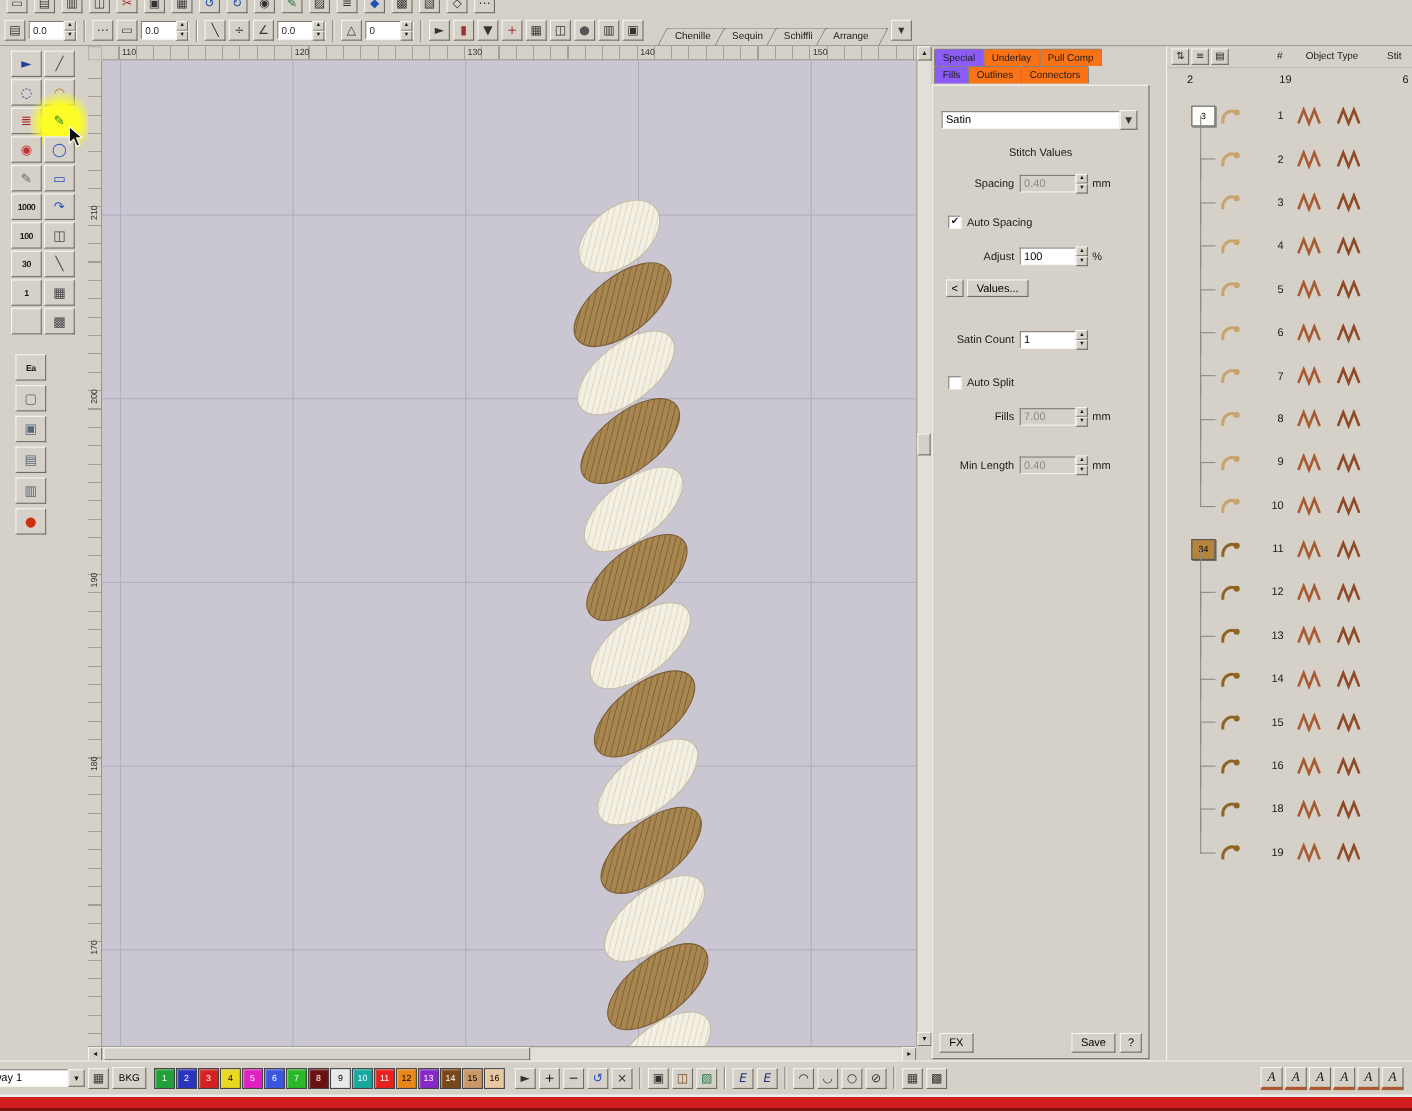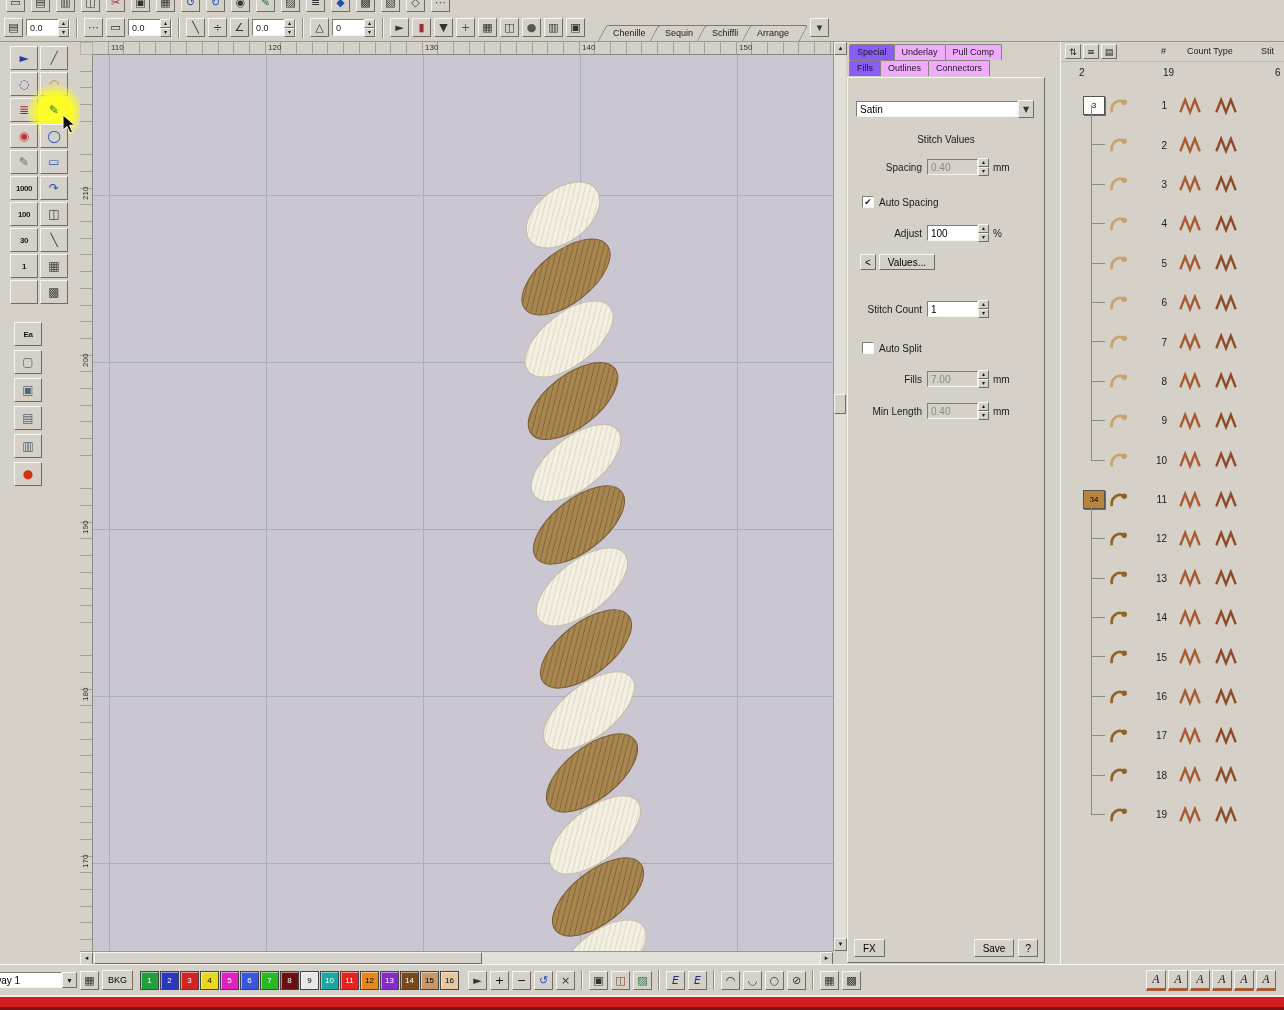--- a/index.html
+++ b/index.html
@@ -43,21 +43,21 @@
   .grid svg{position:absolute;left:0;top:0}
   .vscroll{position:absolute;right:0;top:0;width:13px;bottom:13px;background:#e2dfd8;border-left:1px solid #9a978e}
   .hscroll{position:absolute;left:0;bottom:0;right:13px;height:13px;background:#e2dfd8;border-top:1px solid #9a978e}
   .sbtn{position:absolute;width:13px;height:13px;font-size:7px;line-height:11px;text-align:center;font-family:"DejaVu Sans",sans-serif}
   .thumbv{position:absolute;left:0;width:12px;height:20px}
   .thumbh{position:absolute;top:0;height:12px}
   .scorner{position:absolute;right:0;bottom:0;width:13px;height:13px;background:#d5d1c8}
   
   .props{position:absolute;left:846px;top:44px;width:200px;height:920px}
   .ptabs{position:absolute;left:3px;display:flex}
-  .ptab{height:16px;padding:2px 7px 0;font-size:9px;border:1px solid #85827a;border-bottom:none;background:#f0abfc;border-top-left-radius:2px;border-top-right-radius:2px;margin-right:-1px;white-space:nowrap}
+  .ptab{height:16px;padding:2px 7px 0;font-size:9px;border:1px solid #85827a;border-bottom:none;background:#f97316;border-top-left-radius:2px;border-top-right-radius:2px;margin-right:-1px;white-space:nowrap}
   .ptab.active{background:#8b5cf6}
   .pbody{position:absolute;left:1px;right:1px;top:33px;bottom:1px;border:1px solid;border-color:#f6f4ef #6f6c64 #6f6c64 #f6f4ef;background:#d5d1c8}
   .prow{position:absolute;left:0;right:0;display:flex;align-items:center}
   .plabel{width:74px;text-align:right;margin-right:5px}
   .punit{margin-left:4px}
   .pfield{width:51px}
   .cb{width:12px;height:12px;background:#fff;border:1px solid;border-color:#807d75 #f6f4ef #f6f4ef #807d75;margin:0 5px 0 14px;font-size:9px;line-height:10px;text-align:center;font-family:"DejaVu Sans",sans-serif}
   .gtitle{position:absolute;left:0;right:0;text-align:center}
   .pbottom{position:absolute;left:6px;right:6px;bottom:5px;display:flex;align-items:center}
   
@@ -637,41 +637,41 @@
           <i>▴</i>
           <i>▾</i>
         </span>
       <span class="punit">%</span>
     </div>
     <div class="prow" style="top:176px;left:12px">
       <button class="btn" style="padding:0 4px;height:16px">&lt;</button>
       <button class="btn" style="height:16px;margin-left:3px">Values...</button>
     </div>
     <div class="prow" style="top:222px">
-      <span class="plabel">Stitch Count</span>
+      <span class="plabel">Satin Count</span>
       <input class="pfield" readonly="" value="1" style="">
       <span class="spin">
           <i>▴</i>
           <i>▾</i>
         </span>
     </div>
     <div class="prow" style="top:264px">
       <span class="cb"></span>
       <span>Auto Split</span>
     </div>
     <div class="prow" style="top:292px">
       <span class="plabel">Fills</span>
       <input class="pfield dis" readonly="" value="7.00" style="">
       <span class="spin">
           <i>▴</i>
           <i>▾</i>
         </span>
       <span class="punit">mm</span>
     </div>
-    <div class="prow" style="top:324px">
+    <div class="prow" style="top:336px">
       <span class="plabel">Min Length</span>
       <input class="pfield dis" readonly="" value="0.40" style="">
       <span class="spin">
           <i>▴</i>
           <i>▾</i>
         </span>
       <span class="punit">mm</span>
     </div>
     <div class="pbottom">
       <button class="btn">FX</button>
@@ -685,21 +685,21 @@
 <div class="objp">
   <div class="ophead">
     <div class="ophicons" id="ophicons">
 
     <span class="ophicon">⇅</span>
         <span class="ophicon">≡</span>
         <span class="ophicon">▤</span>
       </div>
     <span class="opcol"></span>
     <span class="opcol">#</span>
-    <span class="opcol">Count Type</span>
+    <span class="opcol">Object Type</span>
     <span class="opcol">Stit</span>
   </div>
   <div class="optotals">
     <span style="left:18px">2</span>
     <span style="left:102px">19</span>
     <span style="left:214px">6</span>
   </div>
   <div class="oprows" id="oprows">
 
       <div class="orow">
@@ -1047,41 +1047,20 @@
             <polyline points="1,11 4.5,2 8,11 11.5,2 15,11" fill="none" stroke="#a85a32" stroke-width="1.7"></polyline>
           </svg>
         </span>
         <span class="zig">
           <svg width="26" height="18" viewBox="0 0 16 13">
             <polyline points="1,11 4.5,2 8,11 11.5,2 15,11" fill="none" stroke="#8f4a28" stroke-width="1.7"></polyline>
           </svg>
         </span>
       </div>
 
-      <div class="orow">
-
-        <span class="elbow"></span>
-        <span class="needle" style="color: rgb(143, 100, 37);">
-          <svg width="26" height="20" viewBox="0 0 16 16">
-            <path d="M3 13 C2 6 8 2 13 5" fill="none" stroke="currentColor" stroke-width="2.2"></path>
-            <circle cx="13" cy="5" r="2.2" fill="currentColor"></circle>
-          </svg>
-        </span>
-        <span class="onum">17</span>
-        <span class="zig">
-          <svg width="26" height="18" viewBox="0 0 16 13">
-            <polyline points="1,11 4.5,2 8,11 11.5,2 15,11" fill="none" stroke="#a85a32" stroke-width="1.7"></polyline>
-          </svg>
-        </span>
-        <span class="zig">
-          <svg width="26" height="18" viewBox="0 0 16 13">
-            <polyline points="1,11 4.5,2 8,11 11.5,2 15,11" fill="none" stroke="#8f4a28" stroke-width="1.7"></polyline>
-          </svg>
-        </span>
-      </div>
 
       <div class="orow">
 
         <span class="elbow"></span>
         <span class="needle" style="color: rgb(143, 100, 37);">
           <svg width="26" height="20" viewBox="0 0 16 16">
             <path d="M3 13 C2 6 8 2 13 5" fill="none" stroke="currentColor" stroke-width="2.2"></path>
             <circle cx="13" cy="5" r="2.2" fill="currentColor"></circle>
           </svg>
         </span>

